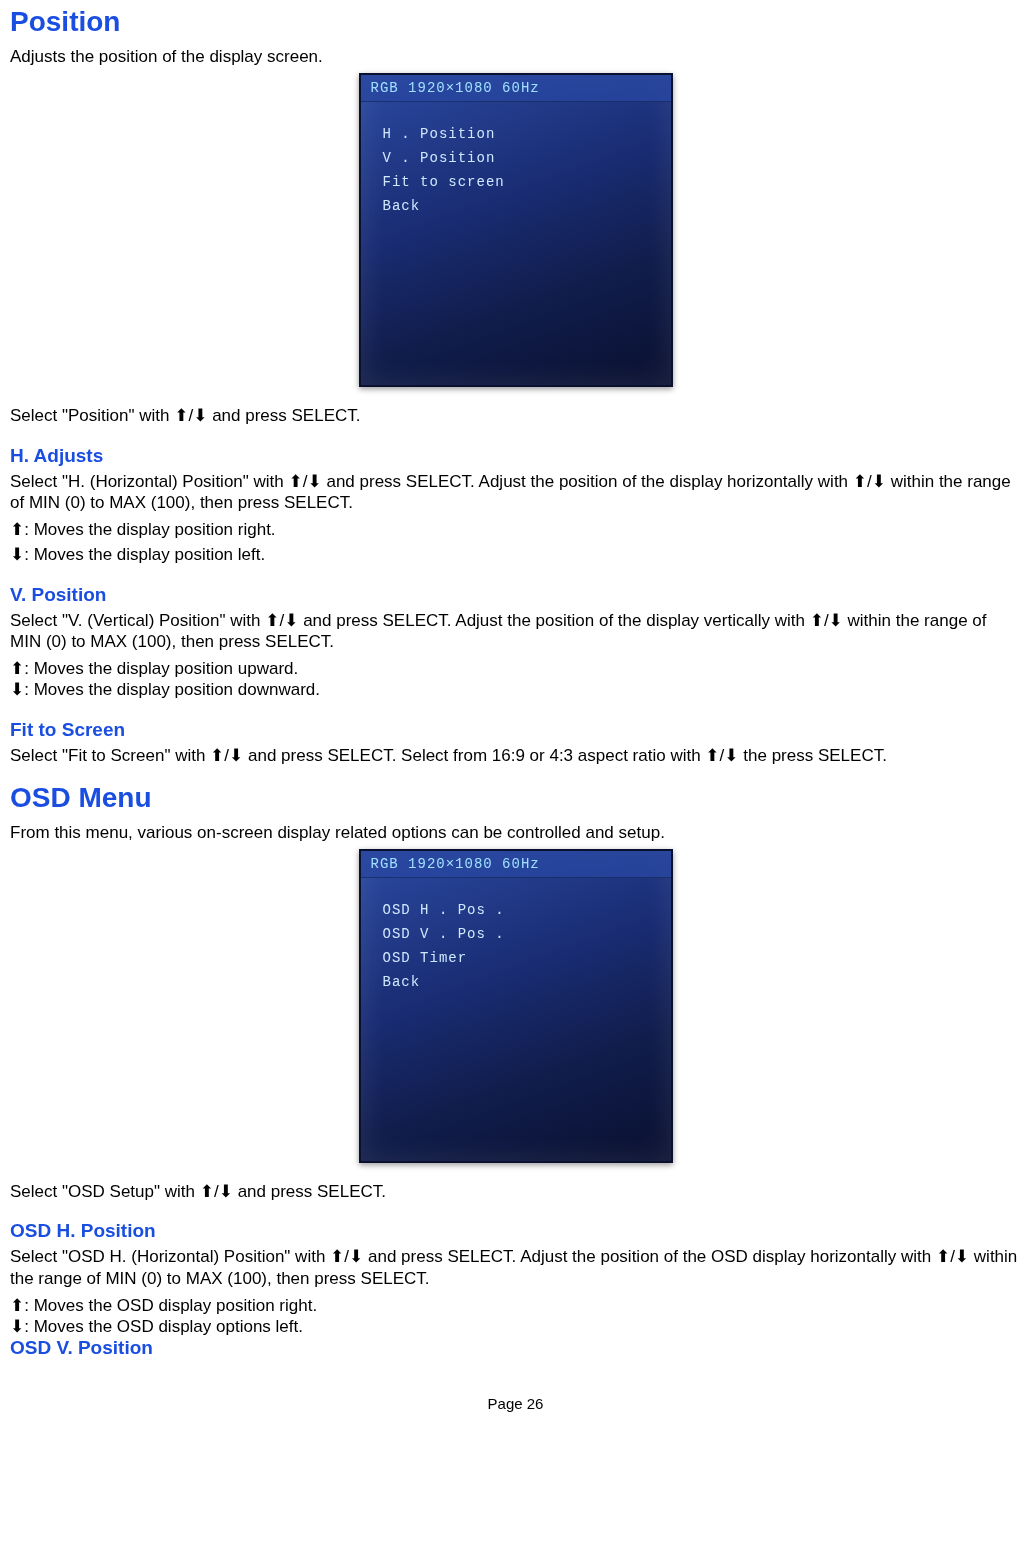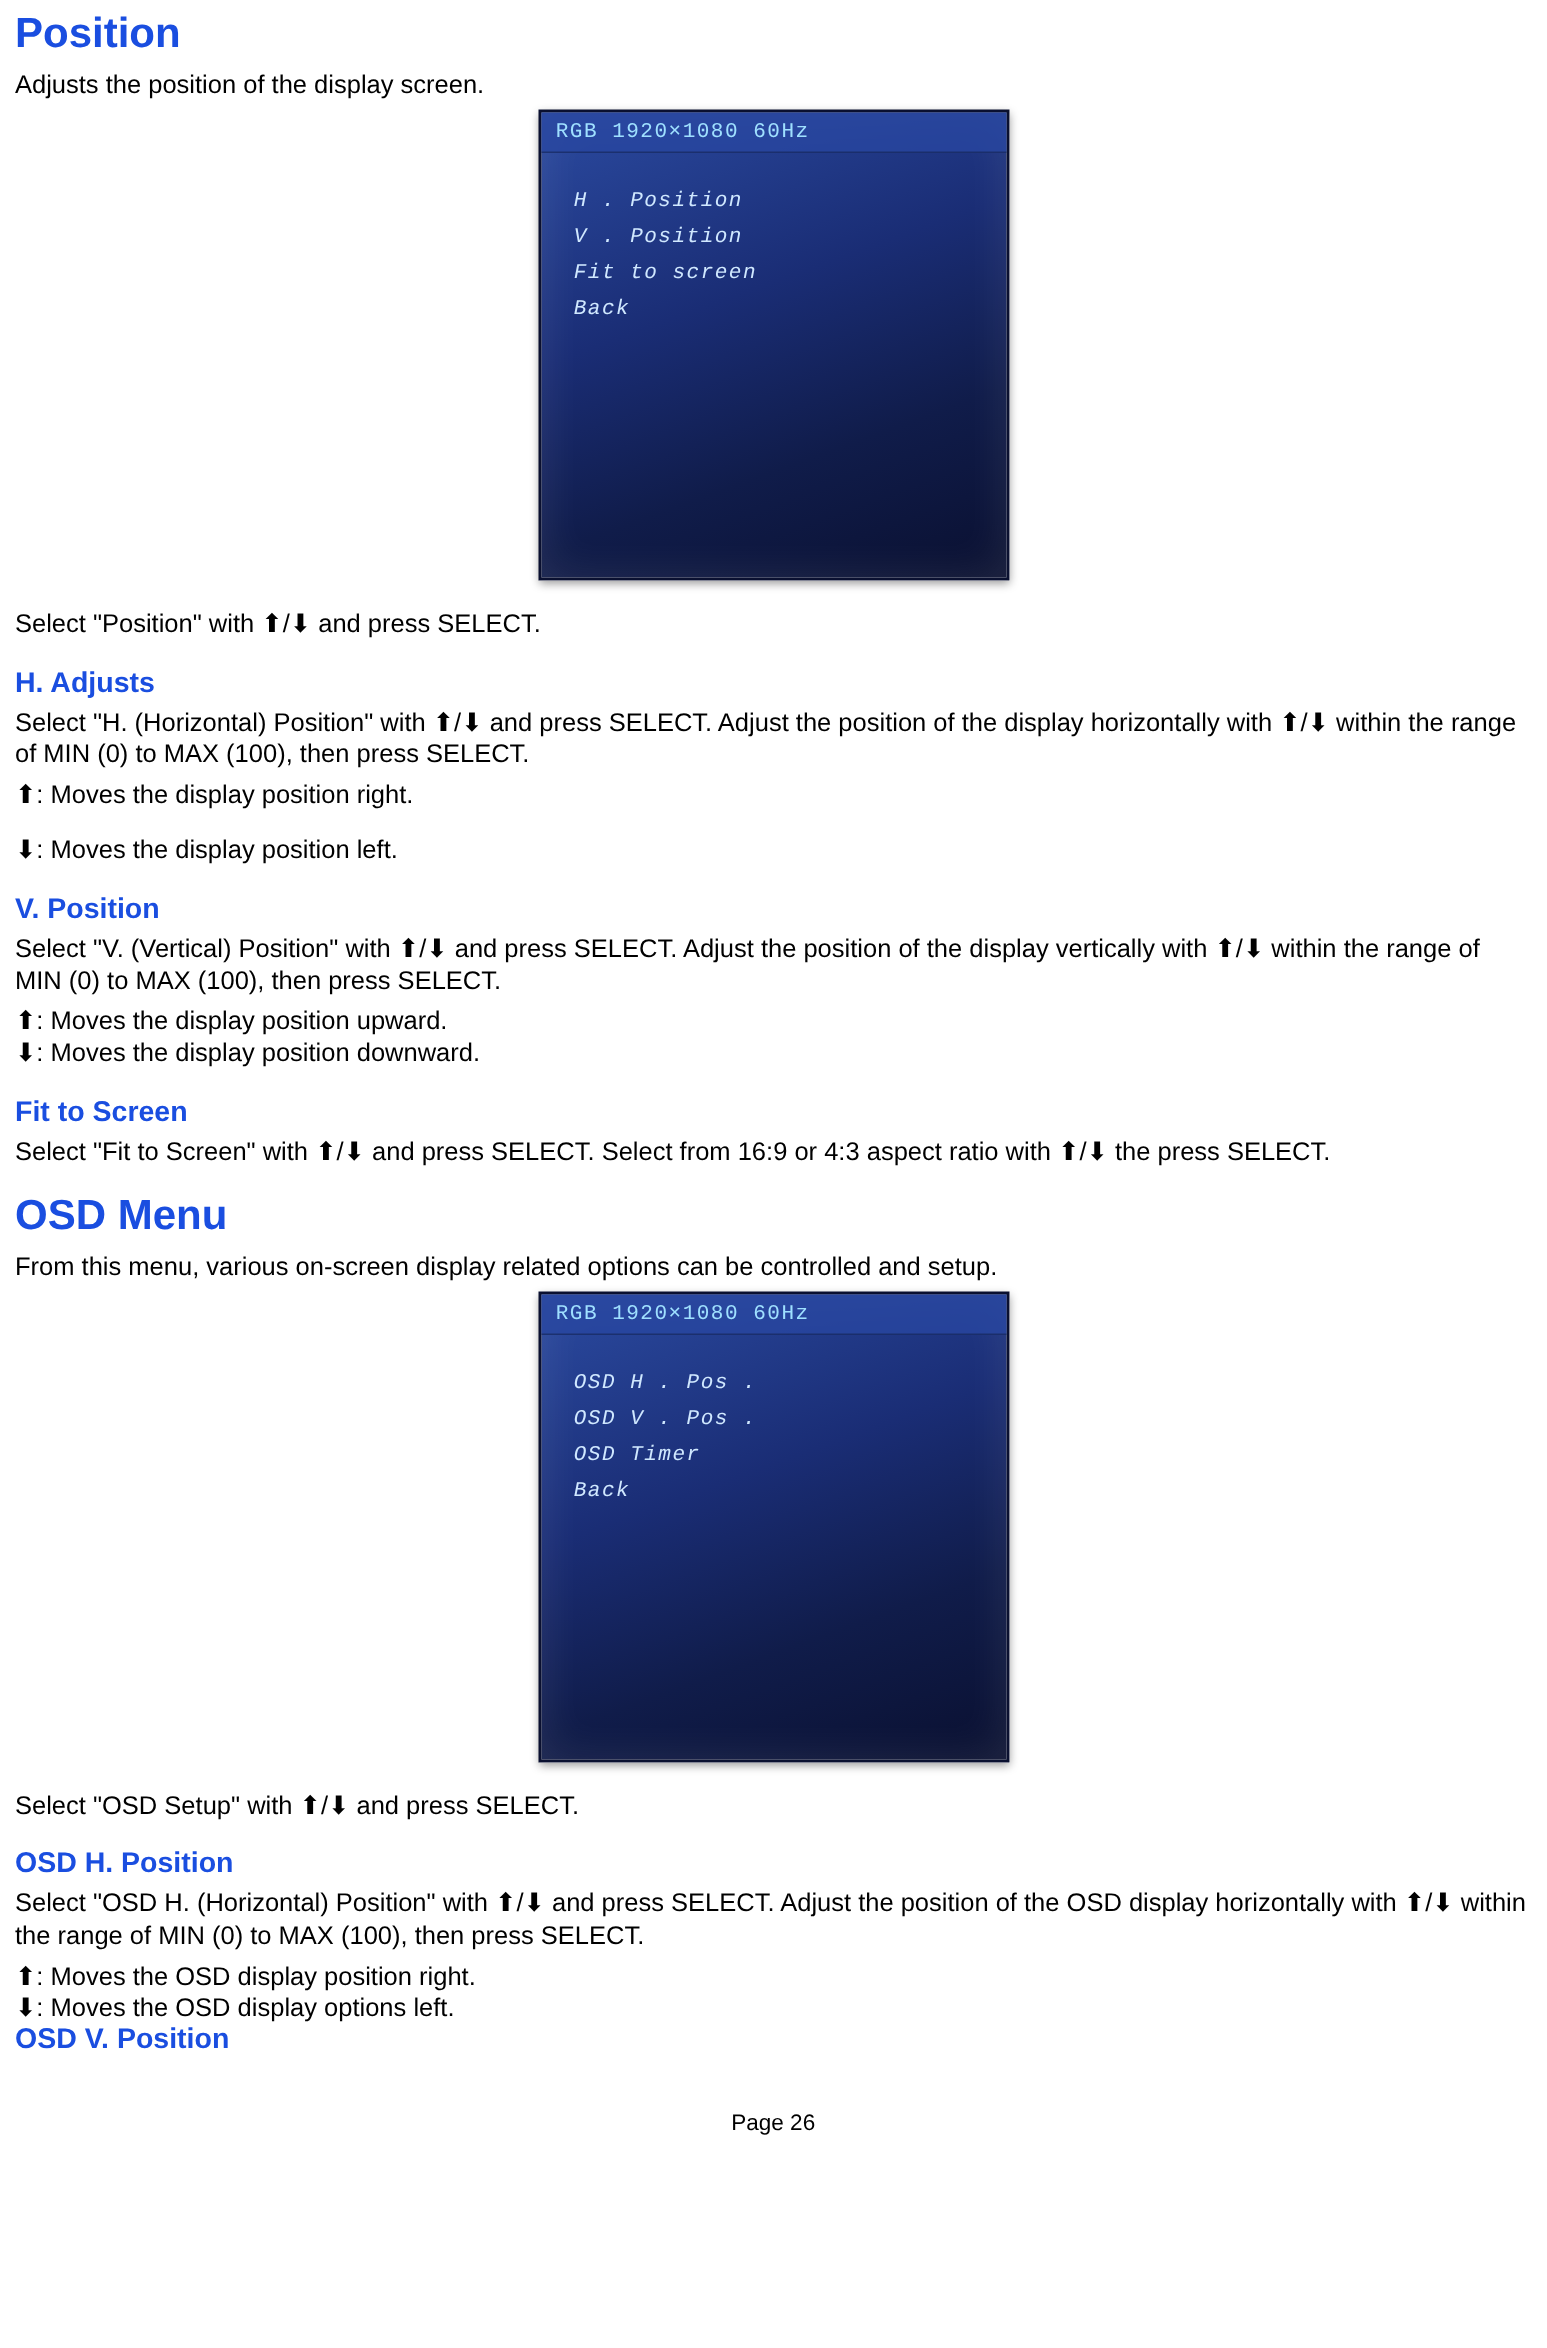--- a/index.html
+++ b/index.html
@@ -51,21 +51,20 @@
     color: #9fe0ff;
     font-family: "Courier New", monospace;
     font-size: 14px;
     letter-spacing: 1px;
     padding: 5px 10px;
     border-bottom: 1px solid rgba(0,0,0,0.3);
     white-space: nowrap;
   }
   .osd-items {
     padding: 20px 22px;
-    font-style: italic;
   }
   .osd-item {
     color: #d0e8ff;
     font-family: "Courier New", monospace;
     font-size: 14px;
     padding: 4px 0;
     letter-spacing: 1px;
   }
   .page-footer {
     text-align: center;
@@ -91,21 +90,21 @@
         <div class="osd-item">Back</div>
       </div>
     </div>
   </div>
 
   <p class="body">Select "Position" with ⬆/⬇ and press SELECT.</p>
 
   <h2 class="sub">H. Adjusts</h2>
   <p class="body">Select "H. (Horizontal) Position" with ⬆/⬇ and press SELECT. Adjust the position of the display horizontally with ⬆/⬇ within the range of MIN (0) to MAX (100), then press SELECT.</p>
   <p class="body" style="margin:0">⬆: Moves the display position right.</p>
-  <p class="body" style="margin-top:16px">⬇: Moves the display position left.</p>
+  <p class="body" style="margin-top:4px">⬇: Moves the display position left.</p>
 
   <h2 class="sub">V. Position</h2>
   <p class="body">Select "V. (Vertical) Position" with ⬆/⬇ and press SELECT. Adjust the position of the display vertically with ⬆/⬇ within the range of MIN (0) to MAX (100), then press SELECT.</p>
   <p class="body" style="margin:0">⬆: Moves the display position upward.</p>
   <p class="body" style="margin-top:0">⬇: Moves the display position downward.</p>
 
   <h2 class="sub">Fit to Screen</h2>
   <p class="body">Select "Fit to Screen" with ⬆/⬇ and press SELECT. Select from 16:9 or 4:3 aspect ratio with ⬆/⬇ the press SELECT.</p>
 
   <h1 class="section" style="margin-top:16px">OSD Menu</h1>

